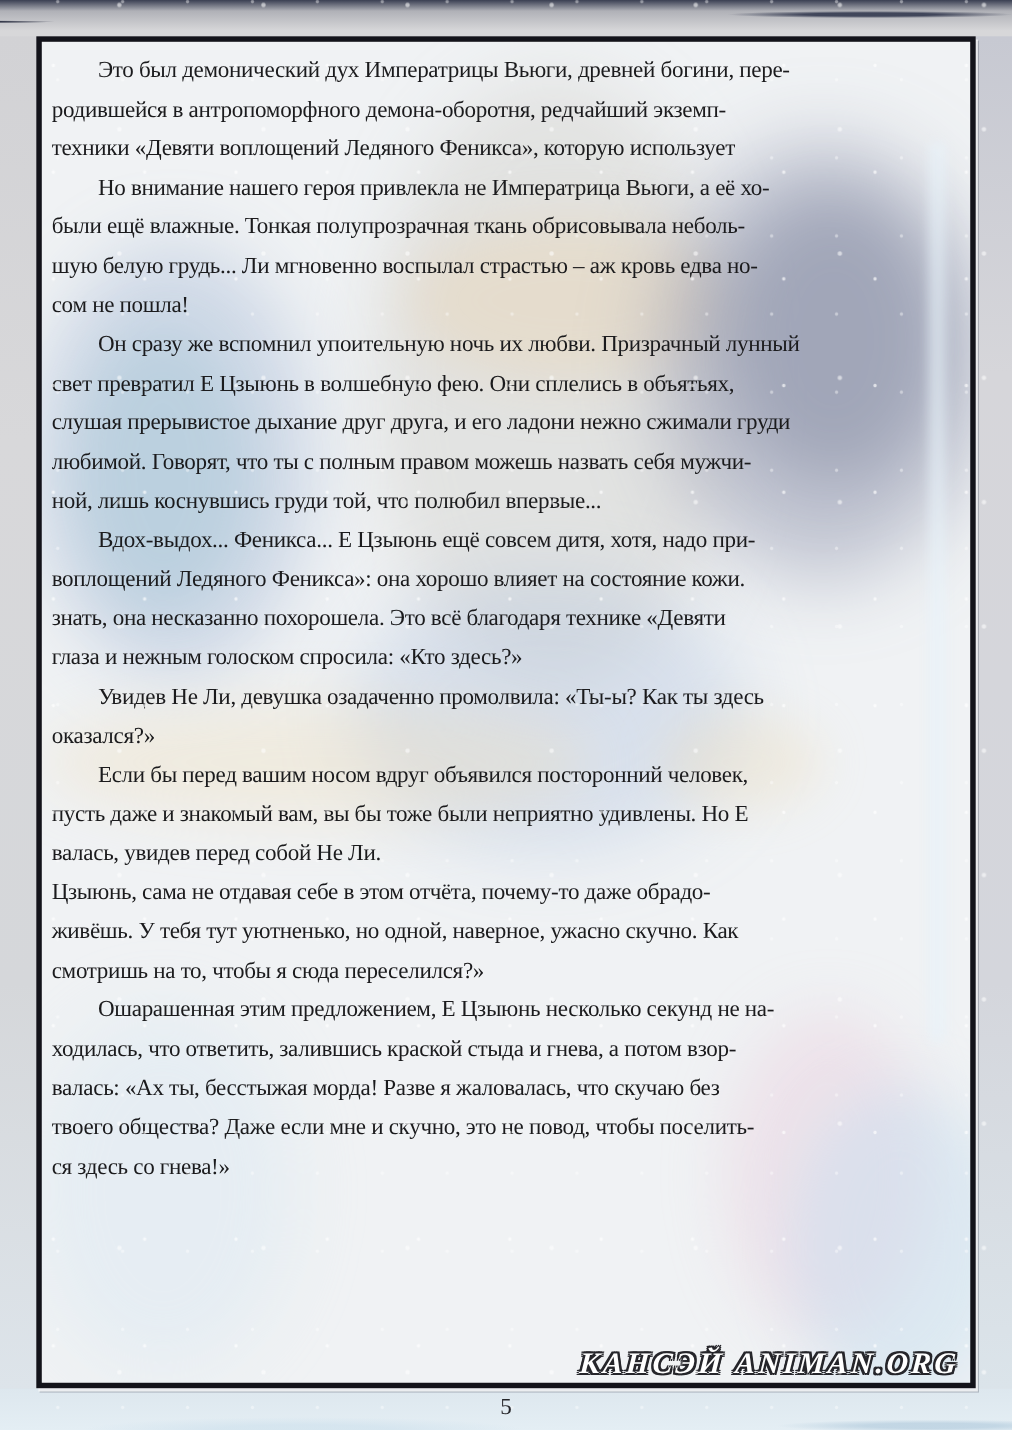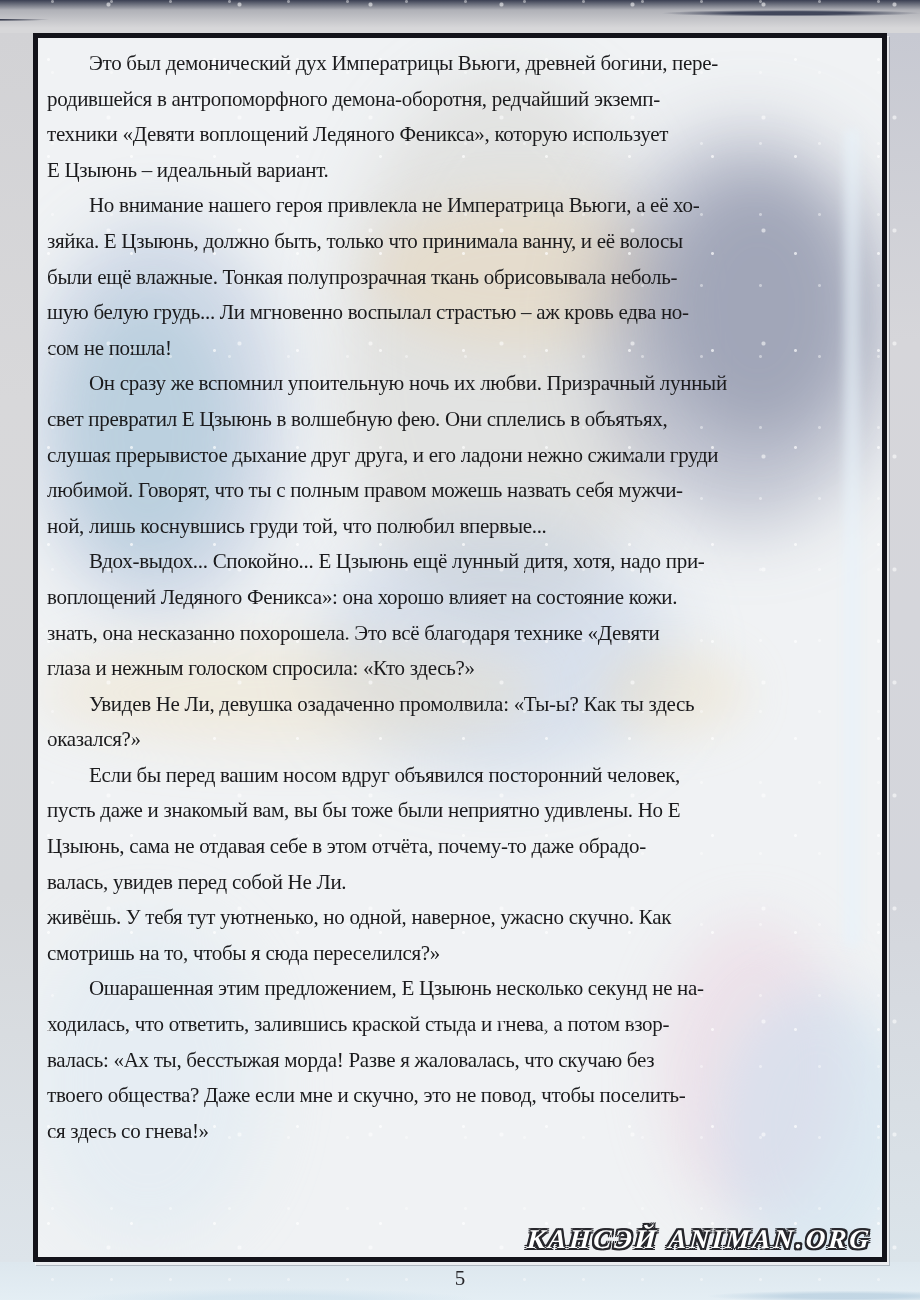--- a/index.html
+++ b/index.html
@@ -124,41 +124,39 @@
       <div class="blob b-ice"></div>
       <div class="blob b-paleblue"></div>
       <div class="blob b-beam"></div>
       <div class="wash"></div>
     </div>
 
     <div class="text-block">
         <div class="line indent">Это был демонический дух Императрицы Вьюги, древней богини, пере-</div>
         <div class="line">родившейся в антропоморфного демона-оборотня, редчайший экземп-</div>
         <div class="line">техники «Девяти воплощений Ледяного Феникса», которую использует</div>
-        <div class="line">Е Цзыюнь – идеальный вариант.</div>
         <div class="line indent">Но внимание нашего героя привлекла не Императрица Вьюги, а её хо-</div>
-        <div class="line">зяйка. Е Цзыюнь, должно быть, только что принимала ванну, и её волосы</div>
         <div class="line">были ещё влажные. Тонкая полупрозрачная ткань обрисовывала неболь-</div>
         <div class="line">шую белую грудь... Ли мгновенно воспылал страстью – аж кровь едва но-</div>
         <div class="line">сом не пошла!</div>
         <div class="line indent">Он сразу же вспомнил упоительную ночь их любви. Призрачный лунный</div>
         <div class="line">свет превратил Е Цзыюнь в волшебную фею. Они сплелись в объятьях,</div>
         <div class="line">слушая прерывистое дыхание друг друга, и его ладони нежно сжимали груди</div>
         <div class="line">любимой. Говорят, что ты с полным правом можешь назвать себя мужчи-</div>
         <div class="line">ной, лишь коснувшись груди той, что полюбил впервые...</div>
-        <div class="line indent">Вдох-выдох... Спокойно... Е Цзыюнь ещё лунный дитя, хотя, надо при-</div>
+        <div class="line indent">Вдох-выдох... Феникса... Е Цзыюнь ещё совсем дитя, хотя, надо при-</div>
         <div class="line">воплощений Ледяного Феникса»: она хорошо влияет на состояние кожи.</div>
         <div class="line">знать, она несказанно похорошела. Это всё благодаря технике «Девяти</div>
         <div class="line">глаза и нежным голоском спросила: «Кто здесь?»</div>
         <div class="line indent">Увидев Не Ли, девушка озадаченно промолвила: «Ты-ы? Как ты здесь</div>
         <div class="line">оказался?»</div>
         <div class="line indent">Если бы перед вашим носом вдруг объявился посторонний человек,</div>
         <div class="line">пусть даже и знакомый вам, вы бы тоже были неприятно удивлены. Но Е</div>
+        <div class="line">валась, увидев перед собой Не Ли.</div>
         <div class="line">Цзыюнь, сама не отдавая себе в этом отчёта, почему-то даже обрадо-</div>
-        <div class="line">валась, увидев перед собой Не Ли.</div>
         <div class="line">живёшь. У тебя тут уютненько, но одной, наверное, ужасно скучно. Как</div>
         <div class="line">смотришь на то, чтобы я сюда переселился?»</div>
         <div class="line indent">Ошарашенная этим предложением, Е Цзыюнь несколько секунд не на-</div>
         <div class="line">ходилась, что ответить, залившись краской стыда и гнева, а потом взор-</div>
         <div class="line">валась: «Ах ты, бесстыжая морда! Разве я жаловалась, что скучаю без</div>
         <div class="line">твоего общества? Даже если мне и скучно, это не повод, чтобы поселить-</div>
         <div class="line">ся здесь со гнева!»</div>
       </div>
 
     <div class="watermark">КАНСЭЙ ANIMAN.ORG</div>

